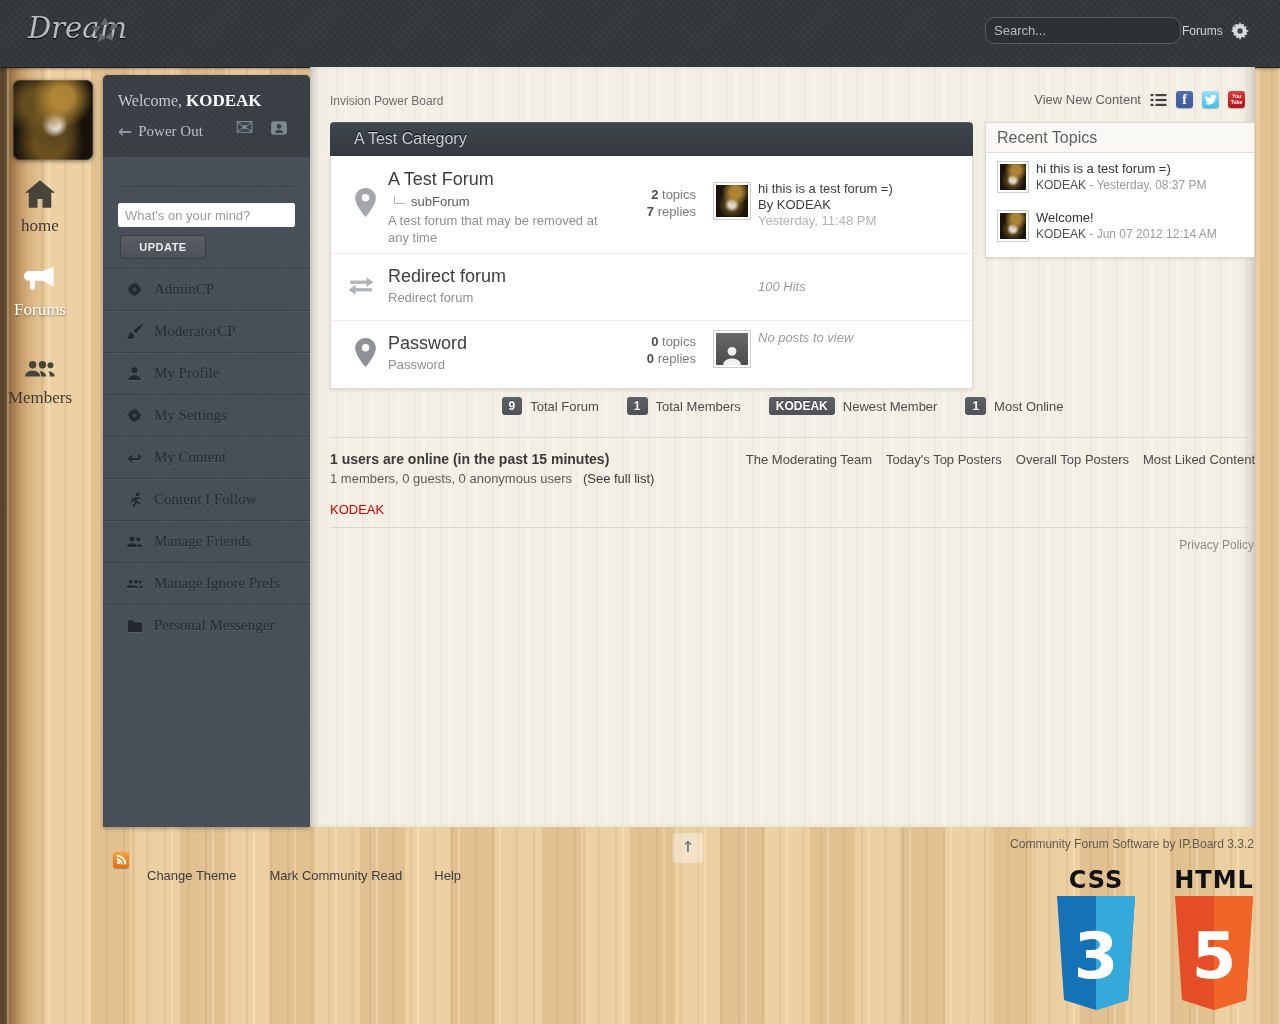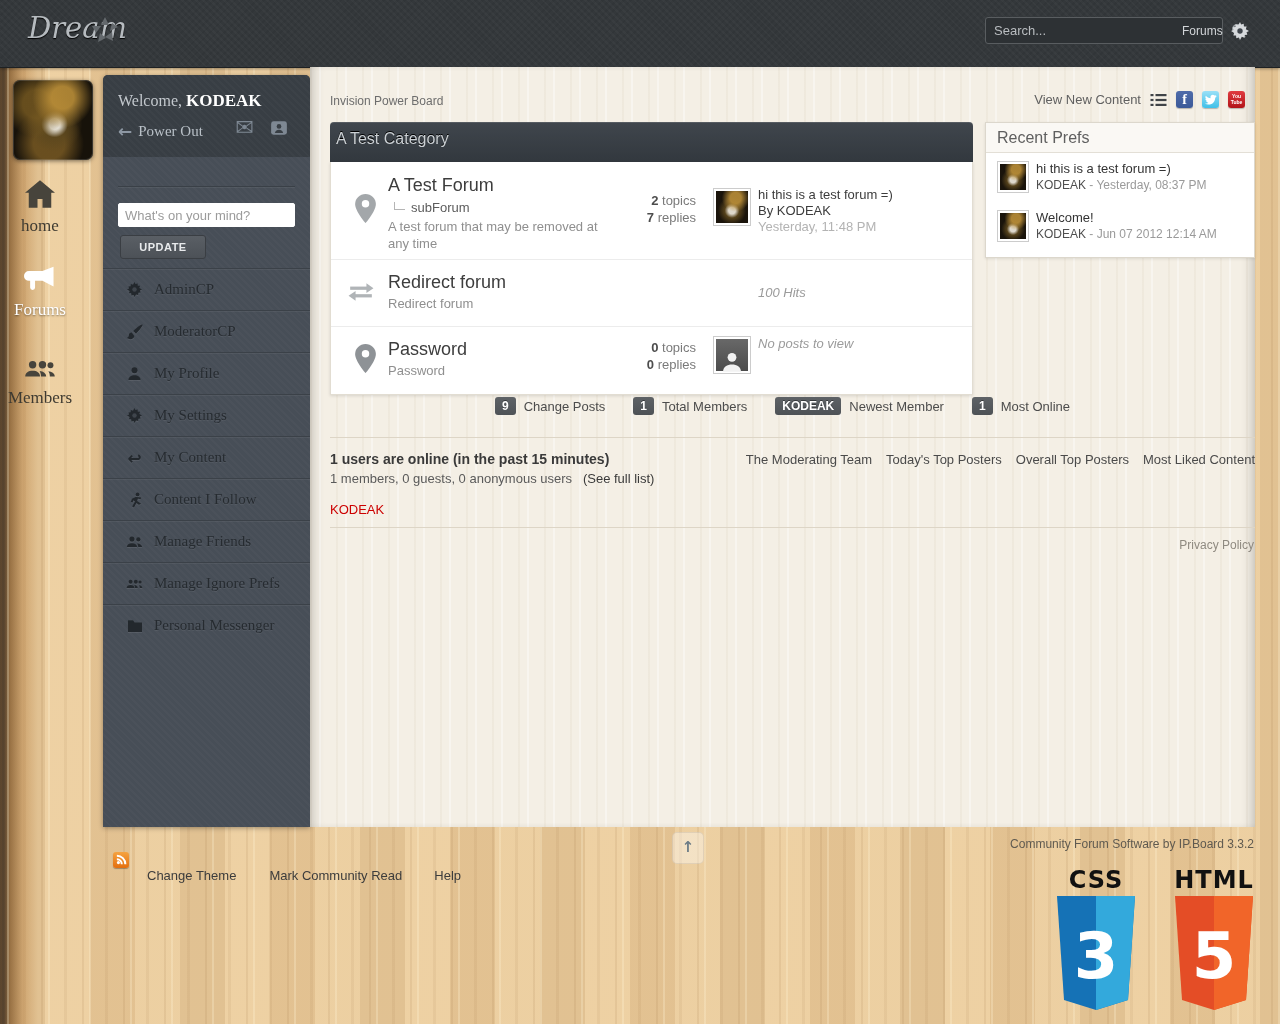--- a/index.html
+++ b/index.html
@@ -12,21 +12,21 @@
       linear-gradient(90deg,#54422e 0,#54422e 4px,#9b7446 10px,#d8af79 24px,#eacb9b 38px,#eacb9b 100%);
   }
   .abs{position:absolute;}
   
   .topbar{left:0;top:0;width:1280px;height:67px;background:#34383b;
     background-image:repeating-linear-gradient(45deg, rgba(255,255,255,.025) 0 2px, transparent 2px 5px),
                      repeating-linear-gradient(-45deg, rgba(0,0,0,.06) 0 2px, transparent 2px 5px);
     border-bottom:1px solid #1e2123;box-shadow:0 1px 3px rgba(0,0,0,.35);}
   .logo{left:28px;top:11px;font-family:"DejaVu Serif",serif;font-style:italic;font-size:29px;color:#b6bbbf;text-shadow:0 1px 1px #000;}
   .logo-star{left:92px;top:17px;}
-  .searchbox{left:985px;top:17px;width:238px;height:27px;background:#2d3134;border:1px solid #595d60;border-radius:3px;display:flex;align-items:center;box-sizing:border-box;}
+  .searchbox{left:985px;top:17px;width:196px;height:27px;background:#2d3134;border:1px solid #595d60;border-radius:10px;display:flex;align-items:center;box-sizing:border-box;}
   .searchbox input{flex:1;background:transparent;border:0;outline:none;color:#cfd3d6;font-size:13px;padding:0 8px;font-family:"Liberation Sans",sans-serif;}
   .searchbox input::placeholder{color:#b9bdc0;opacity:1;}
   .search-scope{color:#d2d5d8;font-size:12px;padding:0 8px 0 4px;}
   .search-mag{color:#9aa0a4;margin-right:6px;display:flex;}
   .hdr-gear{left:1231px;top:22px;color:#d7dadd;}
   
   .avatar-big{left:13px;top:80px;width:80px;height:80px;border-radius:7px;
     background:
       radial-gradient(circle at 62% 22%, rgba(186,142,56,.9) 0 14%, rgba(0,0,0,0) 38%),
       radial-gradient(circle at 30% 30%, rgba(122,92,34,.8) 0 18%, rgba(0,0,0,0) 42%),
@@ -65,21 +65,21 @@
     box-shadow:inset 10px 0 14px -10px rgba(0,0,0,.3), inset -10px 0 14px -10px rgba(0,0,0,.3);}
   .crumb{position:absolute;left:20px;top:27px;font-size:12px;color:#6d6d6d;}
   .vnc-row{position:absolute;right:10px;top:24px;display:flex;align-items:center;gap:9px;}
   .vnc-label{font-size:13px;color:#606060;cursor:pointer;}
   .soc{width:17px;height:17px;border-radius:3px;display:flex;align-items:center;justify-content:center;cursor:pointer;box-shadow:0 1px 1px rgba(0,0,0,.25);}
   .soc.fb{background:linear-gradient(#4e6baa,#3b5998);color:#fff;font-family:"Liberation Serif",serif;font-weight:bold;font-size:14px;line-height:17px;}
   .soc.tw{background:linear-gradient(#9ae0f7,#40c0e8);}
   .soc.yt{background:linear-gradient(#e03c41,#b21318);color:#fff;font-size:5px;font-weight:bold;text-align:center;line-height:5.5px;}
   .listicon{color:#3f4347;display:flex;cursor:pointer;}
   .catbox{position:absolute;left:20px;top:55px;width:643px;}
-  .cathead{height:40px;background:linear-gradient(#40464d,#32383e);border-radius:4px 4px 0 0;color:#cbd0d4;font-size:16px;line-height:34px;padding-left:6px;text-shadow:0 -1px 0 #000;box-shadow:inset 0 1px 0 rgba(255,255,255,.12);}
+  .cathead{height:34px;background:linear-gradient(#40464d,#32383e);border-radius:4px 4px 0 0;color:#cbd0d4;font-size:16px;line-height:34px;padding-left:24px;text-shadow:0 -1px 0 #000;box-shadow:inset 0 1px 0 rgba(255,255,255,.12);}
   .catbody{background:#fff;border:1px solid #e2ddd2;border-top:0;box-shadow:0 1px 3px rgba(0,0,0,.12);}
   .frow{position:relative;border-top:1px solid #ececec;padding-left:28px;}
   .frow:first-child{border-top:0;}
   .f-ico{position:absolute;left:24px;color:#9aa0a4;}
   .f-title{position:absolute;left:57px;font-size:18px;color:#3d3d3d;cursor:pointer;}
   .f-sub{position:absolute;left:57px;font-size:13px;color:#8f8f8f;}
   .treebranch{display:inline-block;width:10px;height:7px;border-left:1px solid #b5b5b5;border-bottom:1px solid #b5b5b5;margin:0 6px 2px 6px;}
   .sublink{color:#5b5b5b;cursor:pointer;}
   .f-stats{position:absolute;width:80px;text-align:right;font-size:13px;color:#7a7a7a;line-height:17px;}
   .f-stats b{color:#4d4d4d;}
@@ -415,21 +415,21 @@
               </svg>
           </div>
           <div class="italic-note" style="left:427px;top:9px;">No posts to view</div>
         </div>
       </div>
     </div>
 
     <div class="statsrow">
       <span class="stat">
           <span class="badge">9</span>
-          <span>Change Posts</span>
+          <span>Total Forum</span>
         </span>
       <span class="stat">
           <span class="badge">1</span>
           <span>Total Members</span>
         </span>
       <span class="stat">
           <span class="badge">KODEAK</span>
           <span>Newest Member</span>
         </span>
       <span class="stat">
@@ -450,21 +450,21 @@
       <span>Today's Top Posters</span>
       <span>Overall Top Posters</span>
       <span>Most Liked Content</span>
     </div>
     <div class="redlink">KODEAK</div>
 
     <div class="hrline" style="top:460px;"></div>
     <div class="privacy">Privacy Policy</div>
 
     <div class="rtpanel">
-      <div class="rthead">Recent Prefs</div>
+      <div class="rthead">Recent Topics</div>
       <div class="rtitem">
         <div class="rt-avatar"></div>
         <div class="rt-title">hi this is a test forum =)</div>
         <div class="rt-by"><span class="auth">KODEAK</span><span> - </span><span>Yesterday, 08:37 PM</span></div>
       </div>
       <div class="rtitem">
         <div class="rt-avatar"></div>
         <div class="rt-title">Welcome!</div>
         <div class="rt-by"><span class="auth">KODEAK</span><span> - </span><span>Jun 07 2012 12:14 AM</span></div>
       </div>

